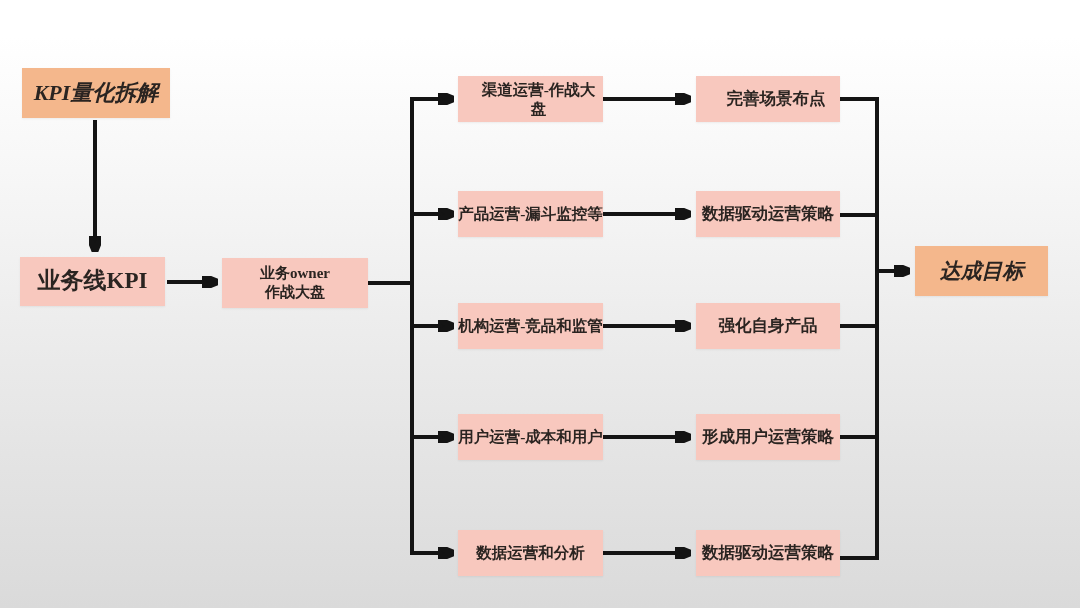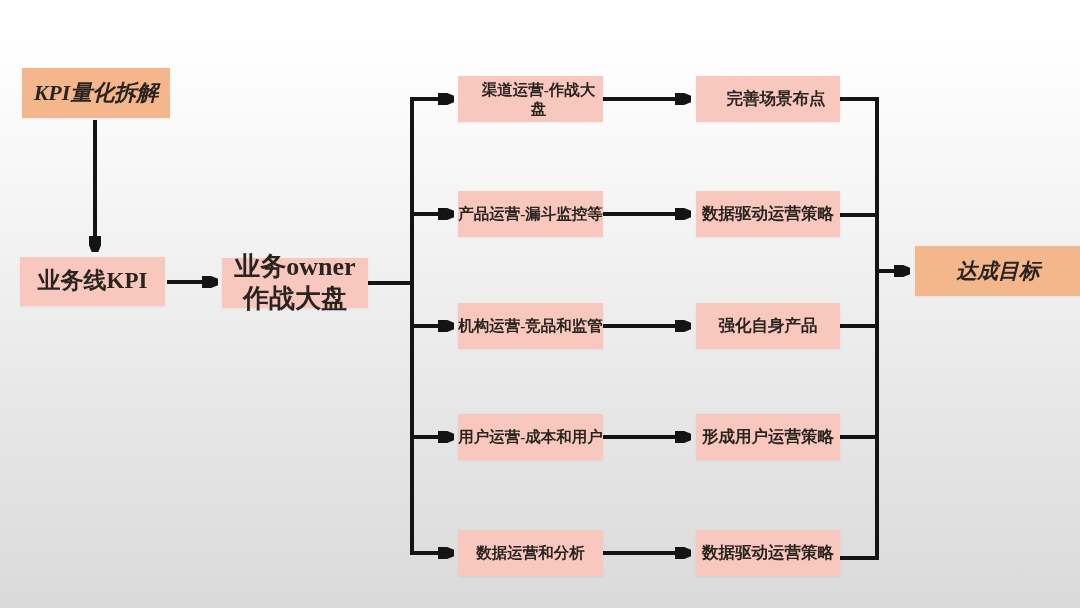--- a/index.html
+++ b/index.html
@@ -33,22 +33,22 @@
     color: #2a2421;
     white-space: pre-line;
     line-height: 1.25;
     box-shadow: 0 1px 2px rgba(0,0,0,0.06);
   }
   .orange { background: #f4b78c; font-style: italic; }
   .pink   { background: #f8c8be; }
 
   .n-kpi      { left: 22px;  top: 68px;  width: 148px; height: 50px; font-size: 22px; }
   .n-bline    { left: 20px;  top: 257px; width: 145px; height: 49px; font-size: 23px; }
-  .n-owner    { left: 222px; top: 258px; width: 146px; height: 50px; font-size: 26px; }
-  .n-goal     { left: 915px; top: 246px; width: 166px; height: 50px; font-size: 21px; }
+  .n-owner    { left: 222px; top: 258px; width: 146px; height: 50px; font-size: 15px; }
+  .n-goal     { left: 915px; top: 246px; width: 133px; height: 50px; font-size: 21px; }
 
   .mid-col   { left: 458px; width: 145px; height: 46px; font-size: 15.5px; }
   .right-col { left: 696px; width: 144px; height: 46px; font-size: 16.5px; }
   .row-0 { top: 76px; padding-left: 16px; }
   .row-1 { top: 191px; }
   .row-2 { top: 303px; }
   .row-3 { top: 414px; }
   .row-4 { top: 530px; }
 </style>
 </head>

